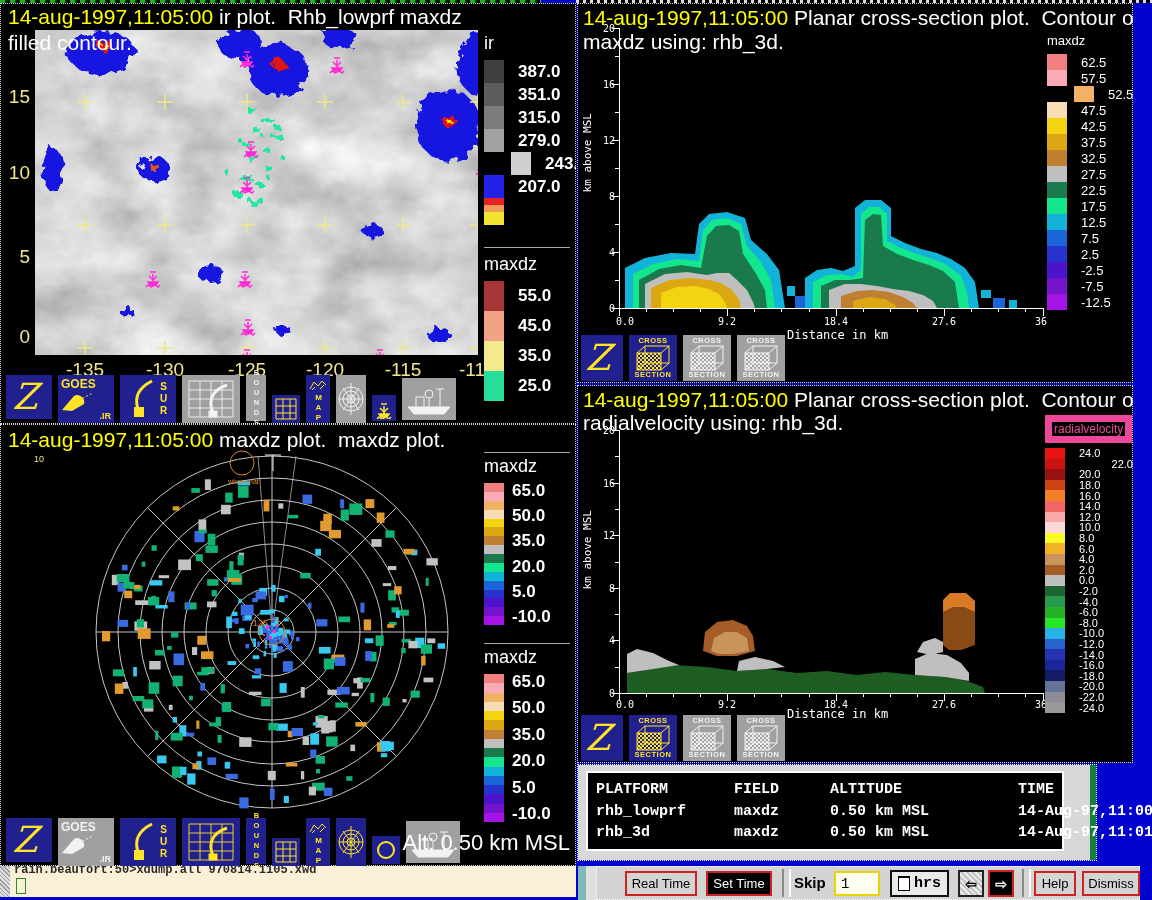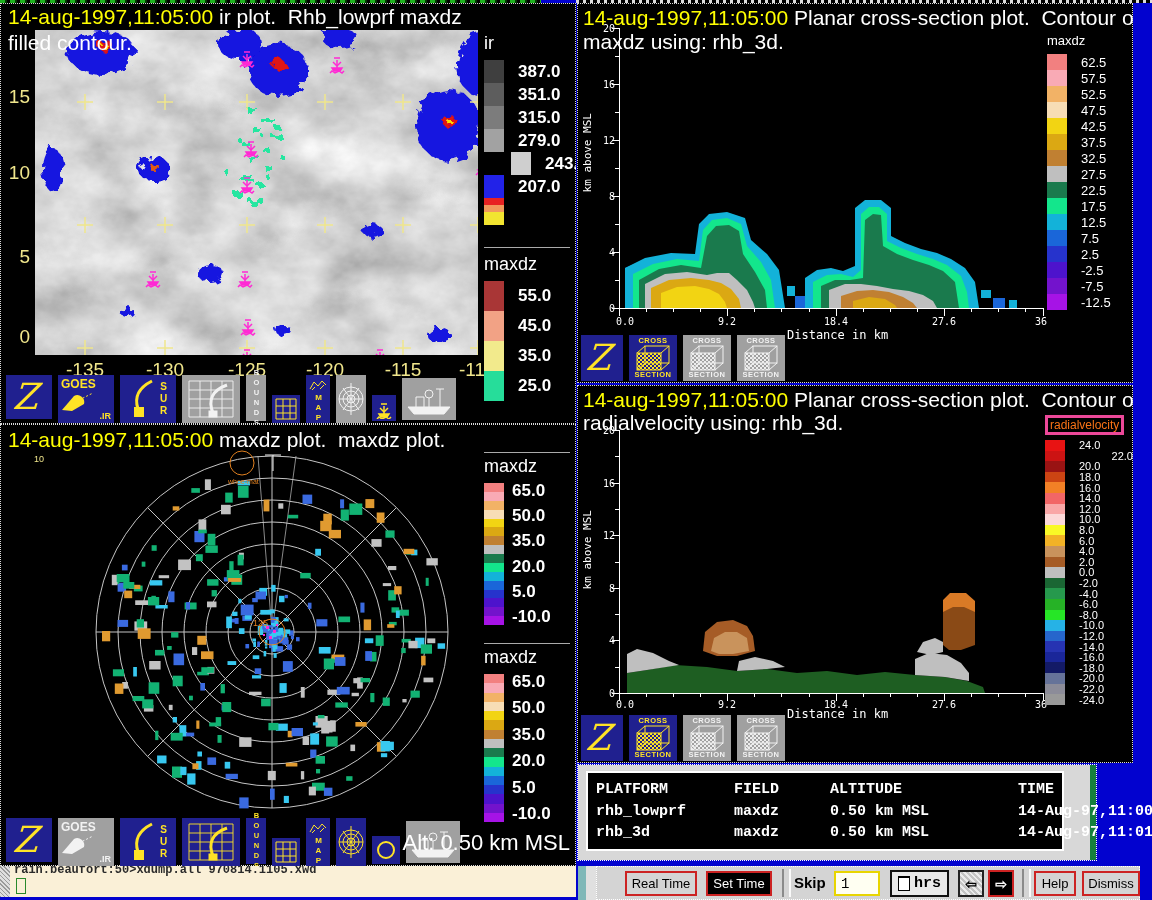--- a/index.html
+++ b/index.html
@@ -8,21 +8,21 @@
   .abs{position:absolute}
   .panel{position:absolute;background:#000;outline:1px dotted #d9d9d9;outline-offset:-1px;overflow:hidden}
   .ptitle{font-size:21px;line-height:23px;color:#fff;white-space:pre}
   .ts{color:#ffff00}
   .ytickL{position:absolute;color:#f0e68c;font-size:19px;width:30px;text-align:right;transform:translateY(-50%)}
   .xtickL{position:absolute;color:#f0e68c;font-size:19px;transform:translateX(-50%);white-space:nowrap}
   
   .cb{color:#fff}
   .cb-title-lg{font-size:18px;color:#fff;font-weight:400;margin:0 0 6px 0}
   .cb-title{font-size:13px;color:#fff;margin:0 0 6px 0}
-  .cb-title-rv{font-size:12px;color:#f97316;border:3px solid #ec4899;padding:0 2px;display:inline-block;margin-bottom:5px}
+  .cb-title-rv{font-size:12px;color:#ec4899;border:7px solid #ec4899;padding:0 2px;display:inline-block;margin-bottom:5px}
   .cbrow{display:flex;align-items:center;gap:14px}
   .cbrow .sw{width:20px;align-self:stretch;flex:0 0 20px;display:block}
   .cb17 .cbv{font-size:17px;font-weight:700;color:#fff}
   .cb13 .cbv{font-size:13px;color:#fff}
   .cb11 .cbv{font-size:11px;color:#fff}
   .cbbarwrap{display:flex;gap:8px}
   .cbbar{width:20px;display:flex;flex-direction:column}
   .cblabs{display:flex;flex-direction:column;justify-content:space-between;color:#fff;font-size:17px;font-weight:700;line-height:16px}
   .cb-sep{border-top:1px solid #aaa;width:86px}
   
@@ -851,21 +851,21 @@
     <div class="cb-title">maxdz</div>
     <div>
         <div class="cbrow" style="height: 16px;">
           <i class="sw" style="background: rgb(242, 128, 128);"></i>
           <span class="cbv">62.5</span>
         </div>
         <div class="cbrow" style="height: 16px;">
           <i class="sw" style="background: rgb(249, 170, 181);"></i>
           <span class="cbv">57.5</span>
         </div>
-        <div class="cbrow" style="height: 16px;">
+        <div class="cbrow" style="height: 16px; margin-left: 27px;">
           <i class="sw" style="background: rgb(242, 178, 102);"></i>
           <span class="cbv">52.5</span>
         </div>
         <div class="cbrow" style="height: 16px;">
           <i class="sw" style="background: rgb(247, 221, 181);"></i>
           <span class="cbv">47.5</span>
         </div>
         <div class="cbrow" style="height: 16px;">
           <i class="sw" style="background: rgb(242, 212, 19);"></i>
           <span class="cbv">42.5</span>

